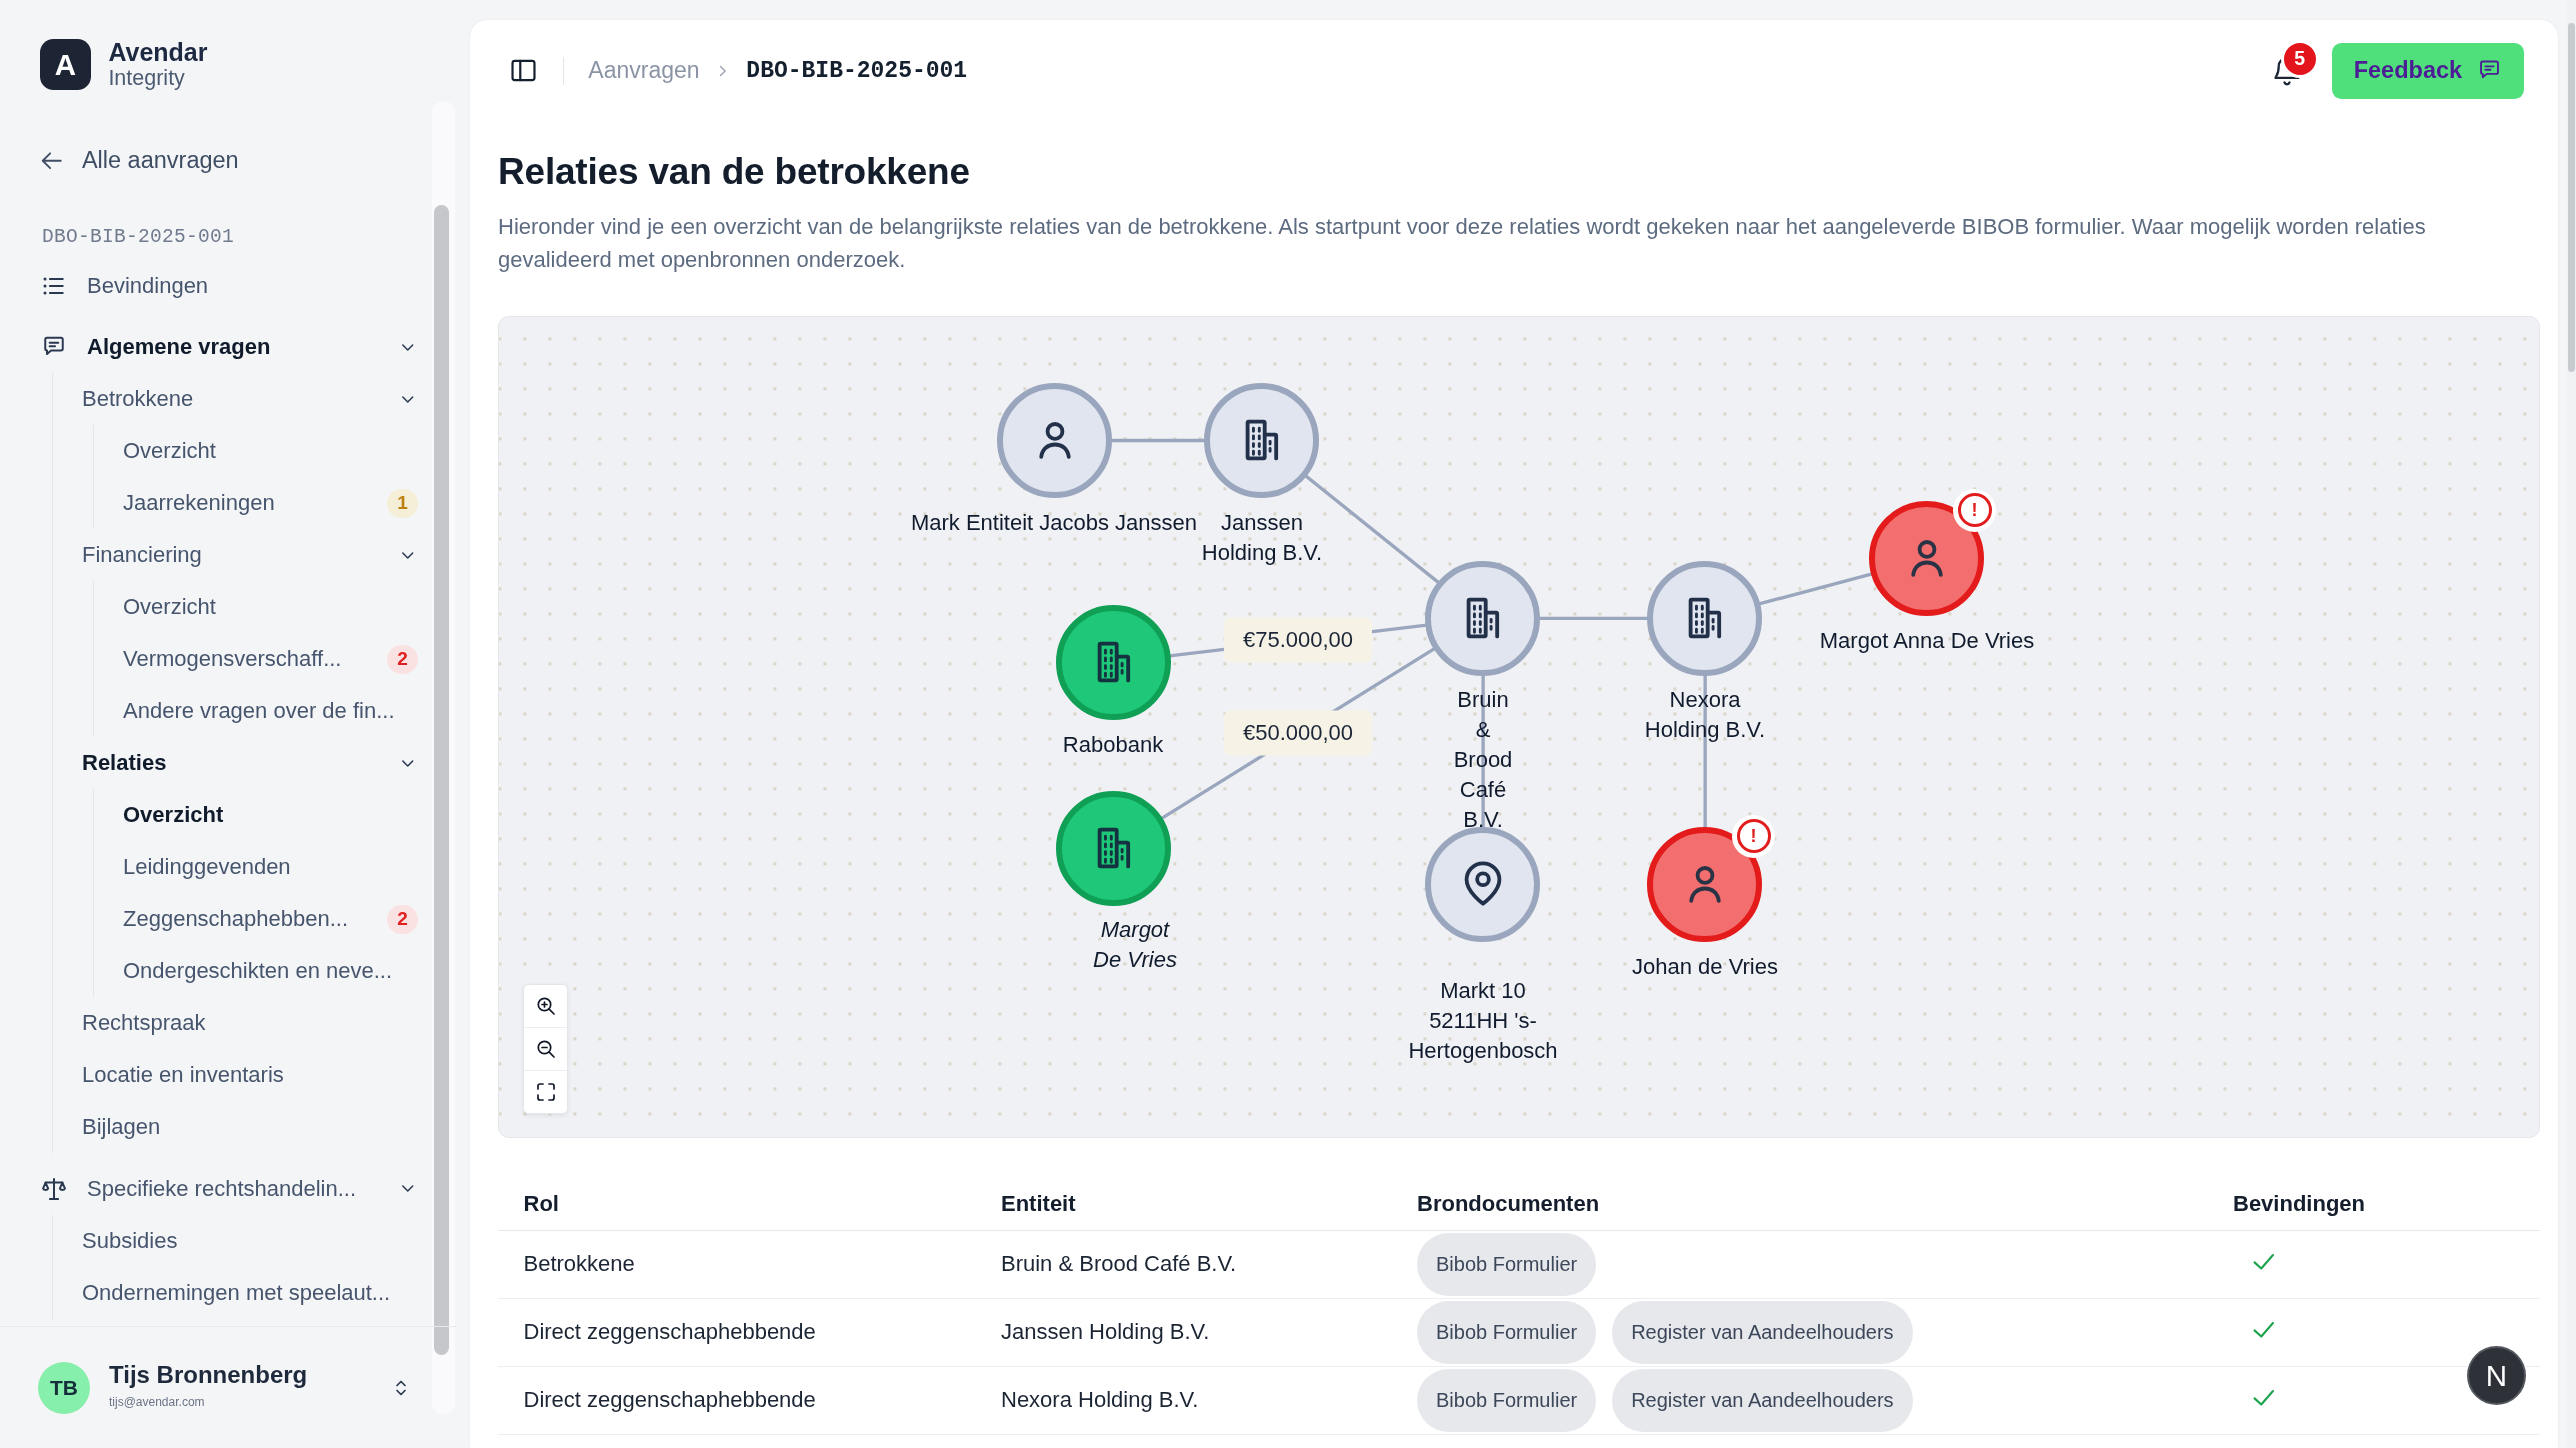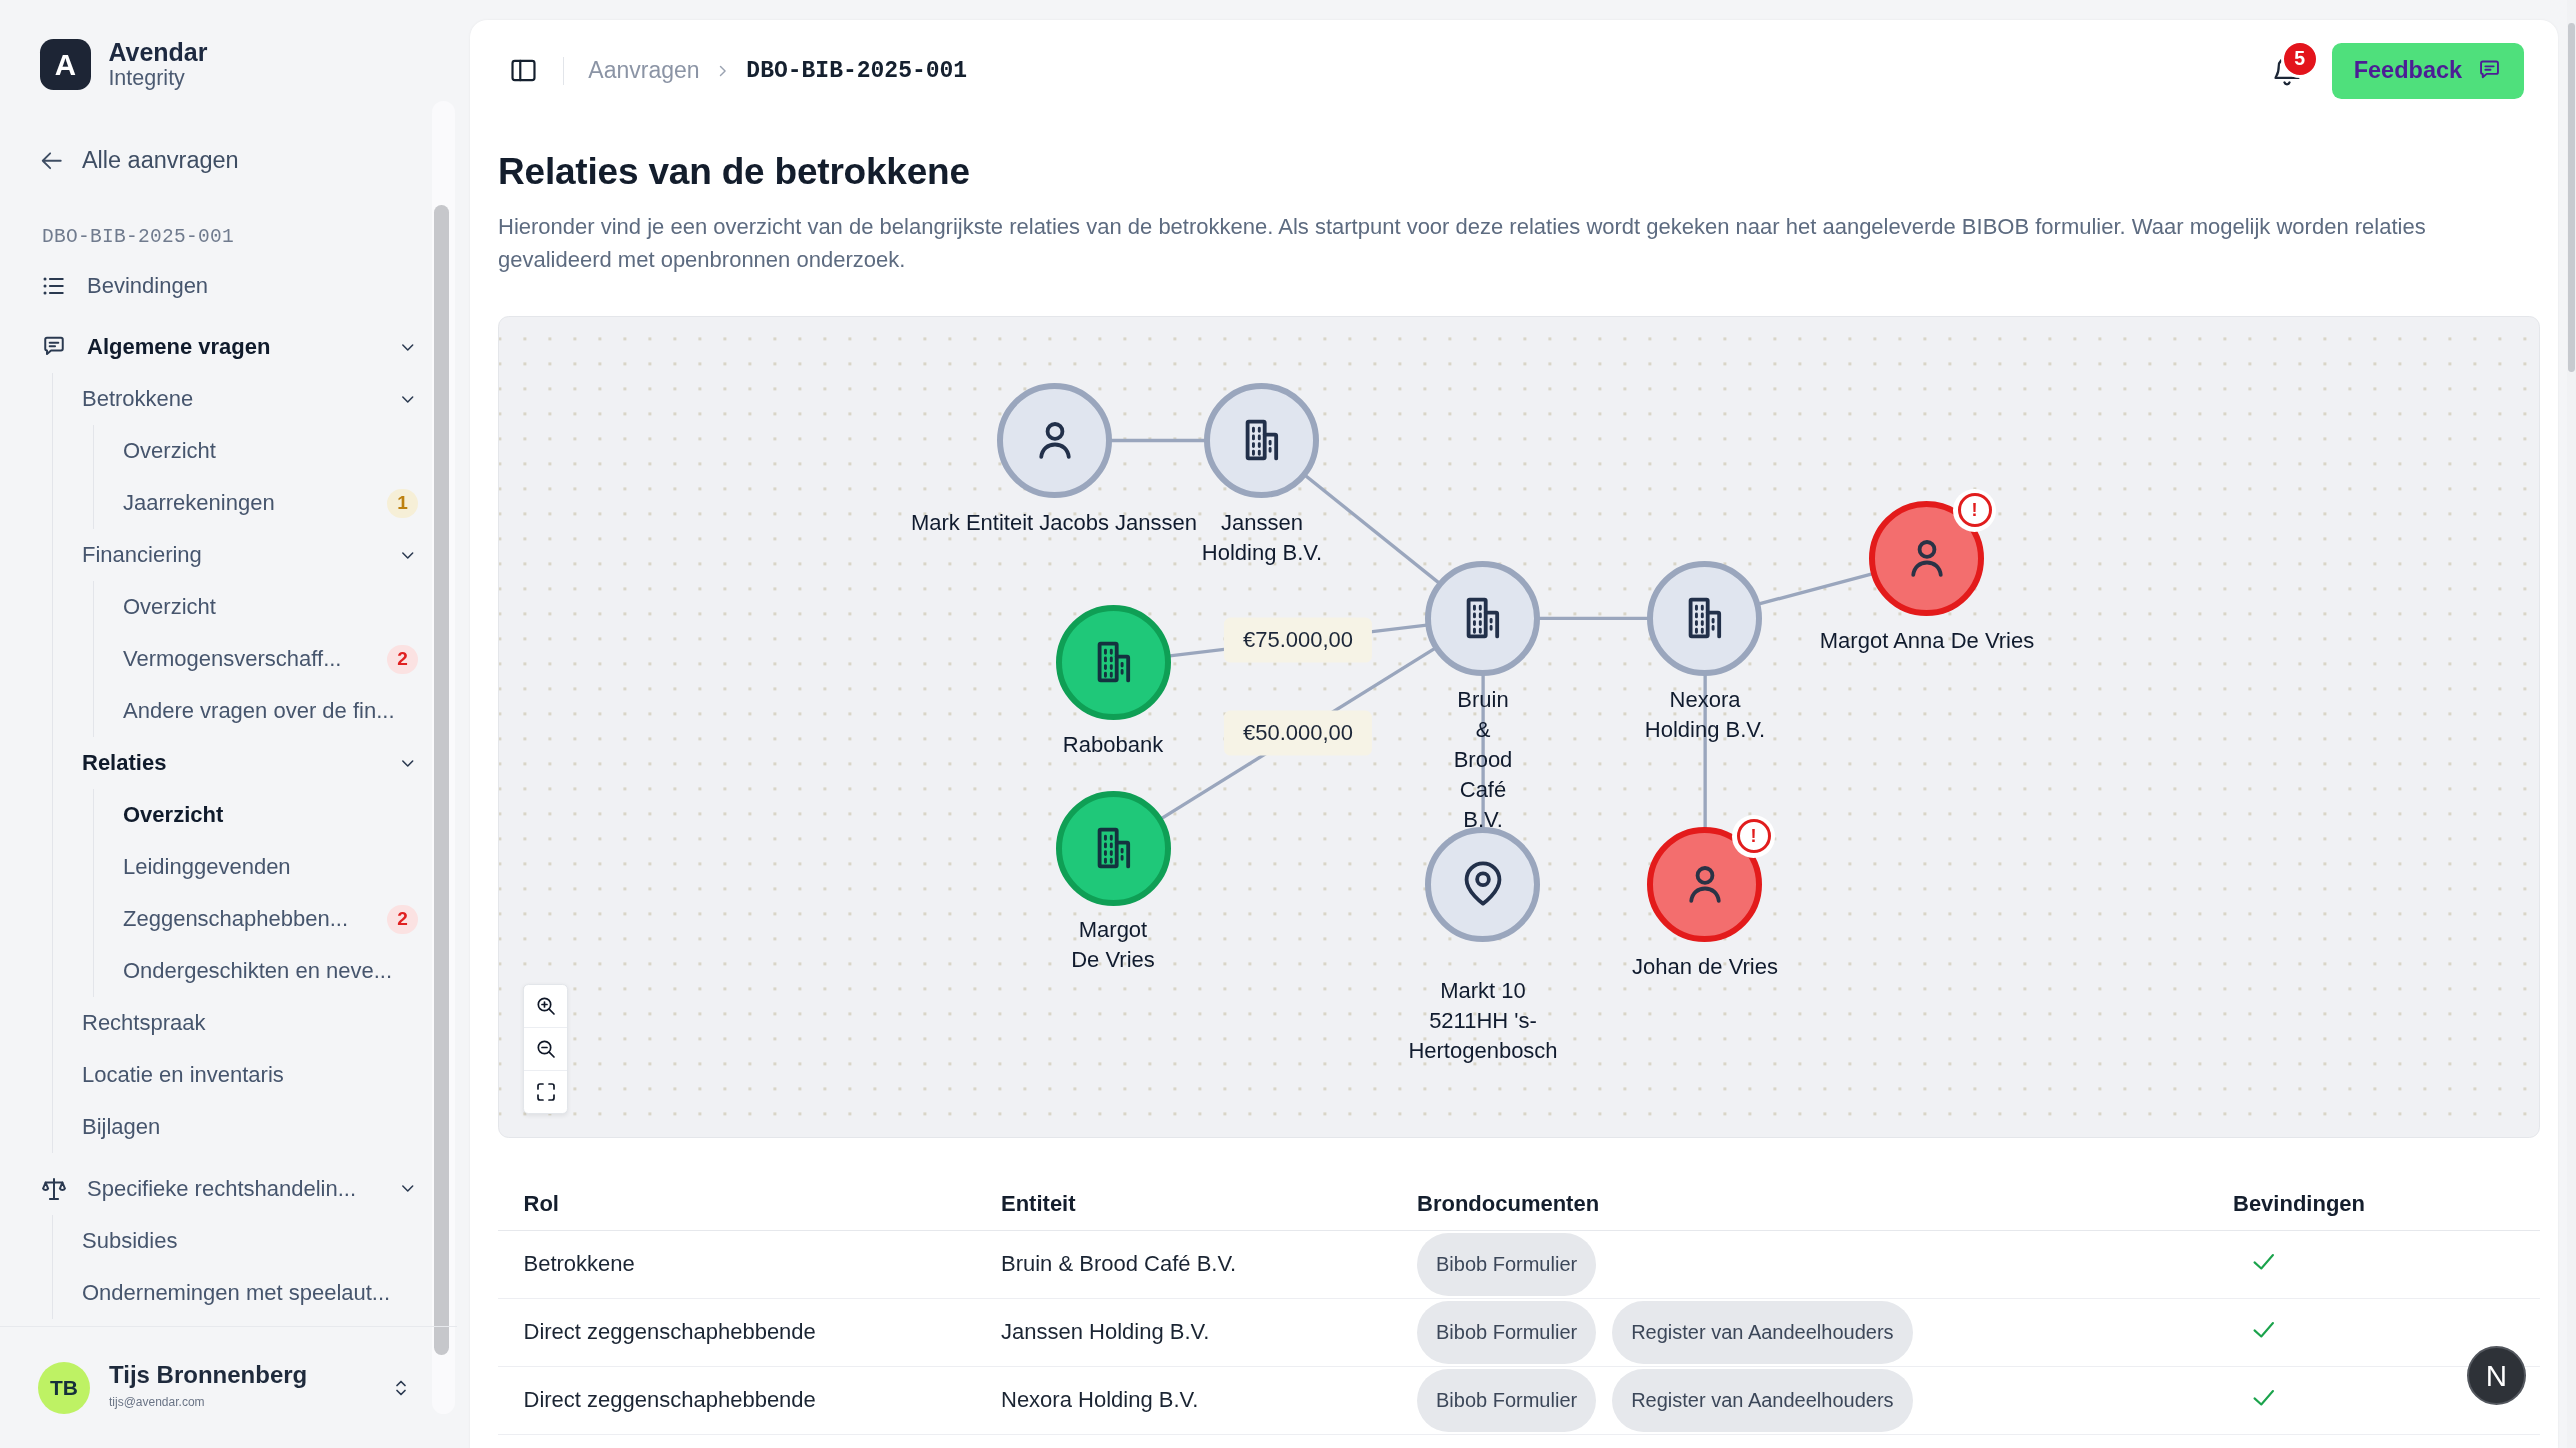--- a/index.html
+++ b/index.html
@@ -34,21 +34,21 @@
   .nav-right{margin-left:auto;margin-right:39px;display:flex;align-items:center;}
   .nav-chev{width:21.5px;height:21.5px;color:#2a3950;}
   .badge{min-width:31px;height:29.5px;border-radius:670px;display:flex;align-items:center;
          justify-content:center;font-size:19px;font-weight:700;padding:0 6.7px;box-sizing:border-box;}
   .badge.amber{background:#f6efd7;color:#bd8110;}
   .badge.red{background:#fbe2e2;color:#e02020;}
   .sb-track{position:absolute;right:2px;top:101px;bottom:34px;width:23px;background:#fafafc;border-radius:11.4px;}
   .sb-thumb{position:absolute;right:6px;top:104px;height:1150px;width:14.8px;background:#c6c7cb;border-radius:7.4px;}
   .user{position:absolute;left:0;right:0;bottom:0;height:121px;border-top:1.3px solid #e7e9ed;
         display:flex;align-items:center;gap:19px;padding-left:38px;}
-  .avatar{width:52px;height:52px;border-radius:50%;background:#bef264;color:#16303b;flex:none;
+  .avatar{width:52px;height:52px;border-radius:50%;background:#86efac;color:#16303b;flex:none;
           display:flex;align-items:center;justify-content:center;font-size:21px;font-weight:700;}
   .user-name{font-size:24px;font-weight:700;color:#1e2a3c;line-height:29.5px;}
   .user-email{font-size:12px;color:#6a7486;line-height:25.5px;}
   .user .ico-updown{width:24px;height:24px;color:#2a3950;margin-left:auto;margin-right:44px;}
 
   
   .card{position:absolute;left:470px;top:20px;width:2088px;height:1428px;background:#fff;
         border-radius:17.4px 17.4px 0 0;box-shadow:0 0.7px 2.7px rgba(16,24,40,.06);overflow:hidden;}
   .card-header{display:flex;align-items:center;height:101px;padding:0 34px 0 38px;}
   .panel-btn{width:31px;height:31px;color:#15202f;cursor:pointer;}
@@ -429,21 +429,21 @@
           <div class="node-label nowrap" style="left: 614px; top: 413px; width: auto;">Rabobank</div>
           <div class="gnode bank" style="left: 557px; top: 474px;">
             <span class="ico ">
               <svg viewBox="0 0 24 24">
                 <rect x="5.6" y="3.8" width="7.6" height="16.4" rx=".5"></rect>
                 <path d="M13.2 9.6h4.6a.5.5 0 0 1 .5.5v10.1"></path>
                 <path stroke-width="1.3" d="M8.2 6.8v1.3M10.8 6.8v1.3M8.2 10.2v1.3M10.8 10.2v1.3M8.2 13.6v1.3M10.8 13.6v1.3M8.2 17v1.3M10.8 17v1.3M15.6 12.6v1.2M15.6 15.8v1.2"></path>
               </svg>
             </span>
           </div>
-          <div class="node-label" style="left: 614px; top: 598px; width: 87px;">Margot De Vries</div>
+          <div class="node-label" style="left: 636px; top: 598px; width: 87px; font-style: italic;">Margot De Vries</div>
           <div class="gnode default" style="left: 926px; top: 510px;">
             <span class="ico ">
               <svg viewBox="0 0 24 24">
                 <path d="M19.3 10.1c0 5.4-7.3 10.6-7.3 10.6S4.7 15.5 4.7 10.1a7.3 7.3 0 1 1 14.6 0z"></path>
                 <circle cx="12" cy="9.9" r="2.6"></circle>
               </svg>
             </span>
           </div>
           <div class="node-label" style="left: 984px; top: 635px; width: 168px; margin-top: 24px;">Markt 10 5211HH 's-Hertogenbosch</div>
           <div class="gnode alert" style="left: 1148px; top: 510px;">

